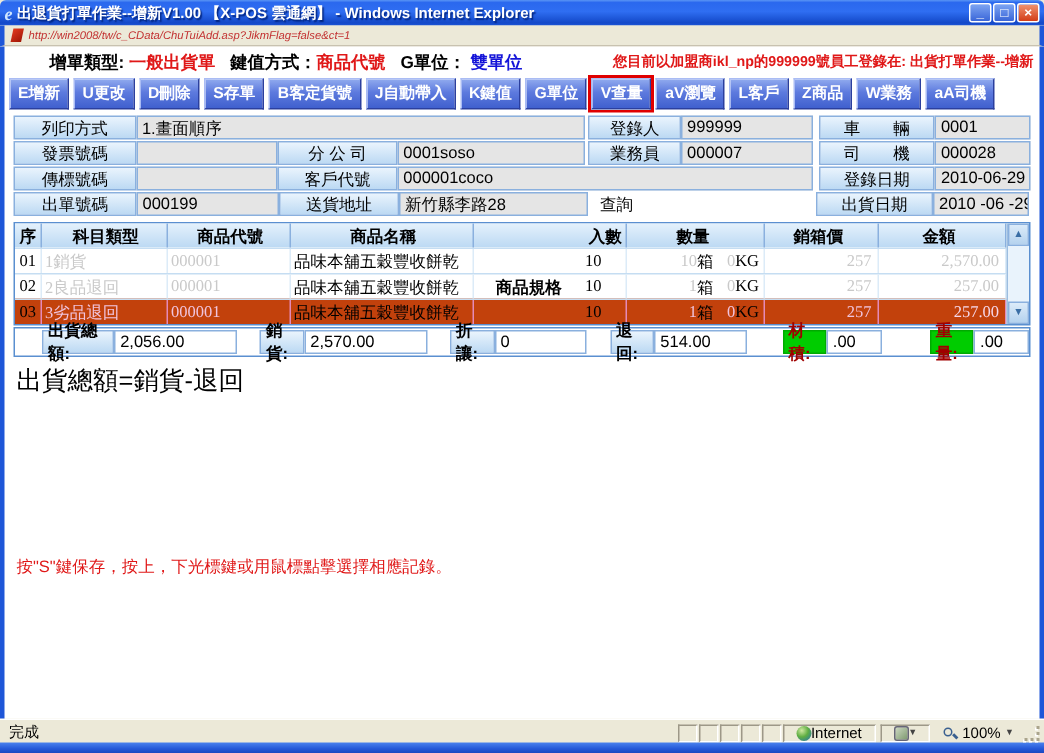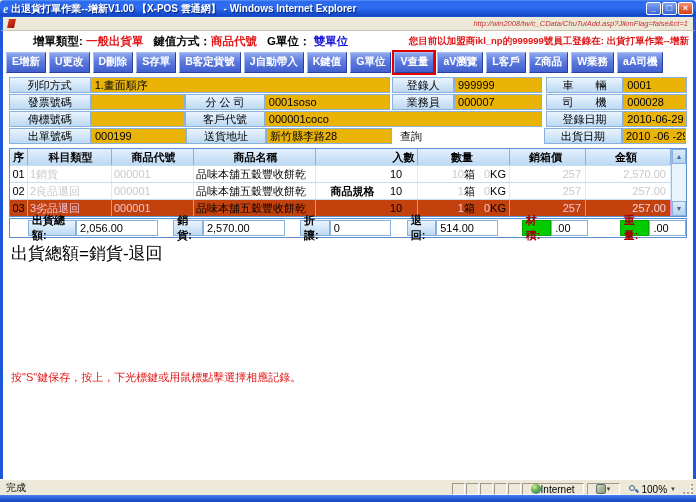--- a/index.html
+++ b/index.html
@@ -14,21 +14,21 @@
   .ie-icon { color:#cfe6ff; font:italic bold 12px "Liberation Serif","DejaVu Serif",serif; margin-right:3px; line-height:10px; }
   .title-text { flex:1; color:#fff; font-size:10px; font-weight:bold; white-space:nowrap; overflow:hidden;
     text-shadow:1px 1px 1px #00237d; }
   .win-btn { width:15px; height:13px; margin-left:1px; border:1px solid #fff; border-radius:2px;
     color:#fff; font-size:9px; line-height:10px; text-align:center; font-weight:bold;
     background:linear-gradient(180deg,#7da4f2,#3a66d8); cursor:pointer; }
   .win-btn.close { background:linear-gradient(180deg,#f0926e,#d33e18); }
 
   
   .urlbar { height:14px; flex:0 0 14px; background:#ece9d8; display:flex; align-items:center; padding:3px 5px;
-    border-left:3px solid #1e56d8; border-right:3px solid #1e56d8; border-bottom:1px solid #c8c2b0;justify-content:space-between; }
+    border-left:3px solid #1e56d8; border-right:3px solid #1e56d8; border-bottom:1px solid #c8c2b0; }
   .page-glyph { width:7px; height:9px; background:linear-gradient(135deg,#e23a1e,#a01606); margin-right:4px; transform:skewX(-12deg); }
   .url-text { color:#c23030; font-size:7.5px; font-style:italic; white-space:nowrap; overflow:hidden; }
 
   
   .frame { flex:1; background:#fff; border-left:3px solid #1e56d8; border-right:3px solid #1e56d8; overflow:hidden; position:relative; }
 
   .banner { height:28px; position:relative; display:flex; align-items:center; }
   .logo { font-size:21px; font-weight:900; font-style:italic; color:#e8402a; letter-spacing:-1px;
     text-shadow:1px 1px 0 #b0b0b0; margin-left:7px; z-index:2; }
   .heading { position:absolute; left:0; right:0; text-align:center; color:#3b5cc8; font-size:18px; font-weight:bold;
@@ -44,33 +44,33 @@
   .tbtn { background:linear-gradient(180deg,#8fa9ee 0%,#5d7ade 45%,#4060ce 100%); color:#fff;
     font-size:10.5px; font-weight:bold; padding:2px 5px 3px 5px; border:1px solid #2b3f9e; border-top-color:#aabcf4;
     border-left-color:#aabcf4; white-space:nowrap; cursor:pointer; }
   .tbtn.hl { box-shadow:0 0 0 2px #e00000; }
 
   
   .form-area { padding:3px 6px 1px 6px; font-size:11px; }
   .frow { display:flex; height:16px; margin-bottom:1px; }
   .flabel { background:linear-gradient(180deg,#eaf4fd 0%,#bcd9f3 100%); border:1px solid #8ab0de;
     display:flex; align-items:center; justify-content:center; white-space:nowrap; overflow:hidden; }
-  .fval { background:#eab308; border:1px solid #8ab0de; display:flex; align-items:center; padding:0 3px;
+  .fval { background:#e5e5e5; border:1px solid #8ab0de; display:flex; align-items:center; padding:0 3px;
     white-space:nowrap; overflow:hidden; }
   .ftext { display:flex; align-items:center; padding-left:8px; }
   .w82{width:82px} .w95{width:95px} .w80{width:80px} .w126{width:126px} .w301{width:301px}
   .w62{width:62px} .w88{width:88px} .w278{width:278px} .w152{width:152px} .w78{width:78px} .w64{width:64px}
   .gap2{width:2px} .gap4{width:4px}
 
   
   .table-wrap { margin:2px 6px 0 6px; border:1px solid #5a8fd0; display:flex; }
   .tmain { flex:1; }
   .thead { display:flex; height:16px; background:linear-gradient(180deg,#e4f1fc 0%,#bcd9f3 100%); font-weight:bold; }
   .thead .tc { display:flex; align-items:center; justify-content:center; border-right:1px solid #8ab0de; font-size:11px; }
-  .trow { display:flex; height:17px; border-top:1px solid #c5ddf2; font-size:11px; background:#fff; cursor:pointer; }
+  .trow { display:flex; height:17px; border-top:1px solid #c5ddf2; font-size:11px; background:#fff; cursor:pointer;font-family:Liberation Serif, serif; }
   .trow .tc { display:flex; align-items:center; border-right:1px solid #dcebf8; overflow:hidden; white-space:nowrap; }
   .trow.pink { background:#c2410c; }
   .trow.pink .tc { border-right-color:#e48ab8; }
   .c-seq{width:18px; justify-content:center;} .c-type{width:84px; padding-left:2px;}
   .c-code{width:82px; padding-left:2px;} .c-name{width:122px; padding-left:2px;}
   .c-spec{width:72px; padding-left:2px;margin-top:42px;} .c-in{width:30px; padding-left:2px;}
   .c-qty{width:92px; justify-content:flex-end; padding-right:3px;}
   .c-price{width:76px; justify-content:flex-end; padding-right:4px;}
   .c-amt{flex:1; justify-content:flex-end; padding-right:4px;}
   .muted { color:#c9c9c9; }

